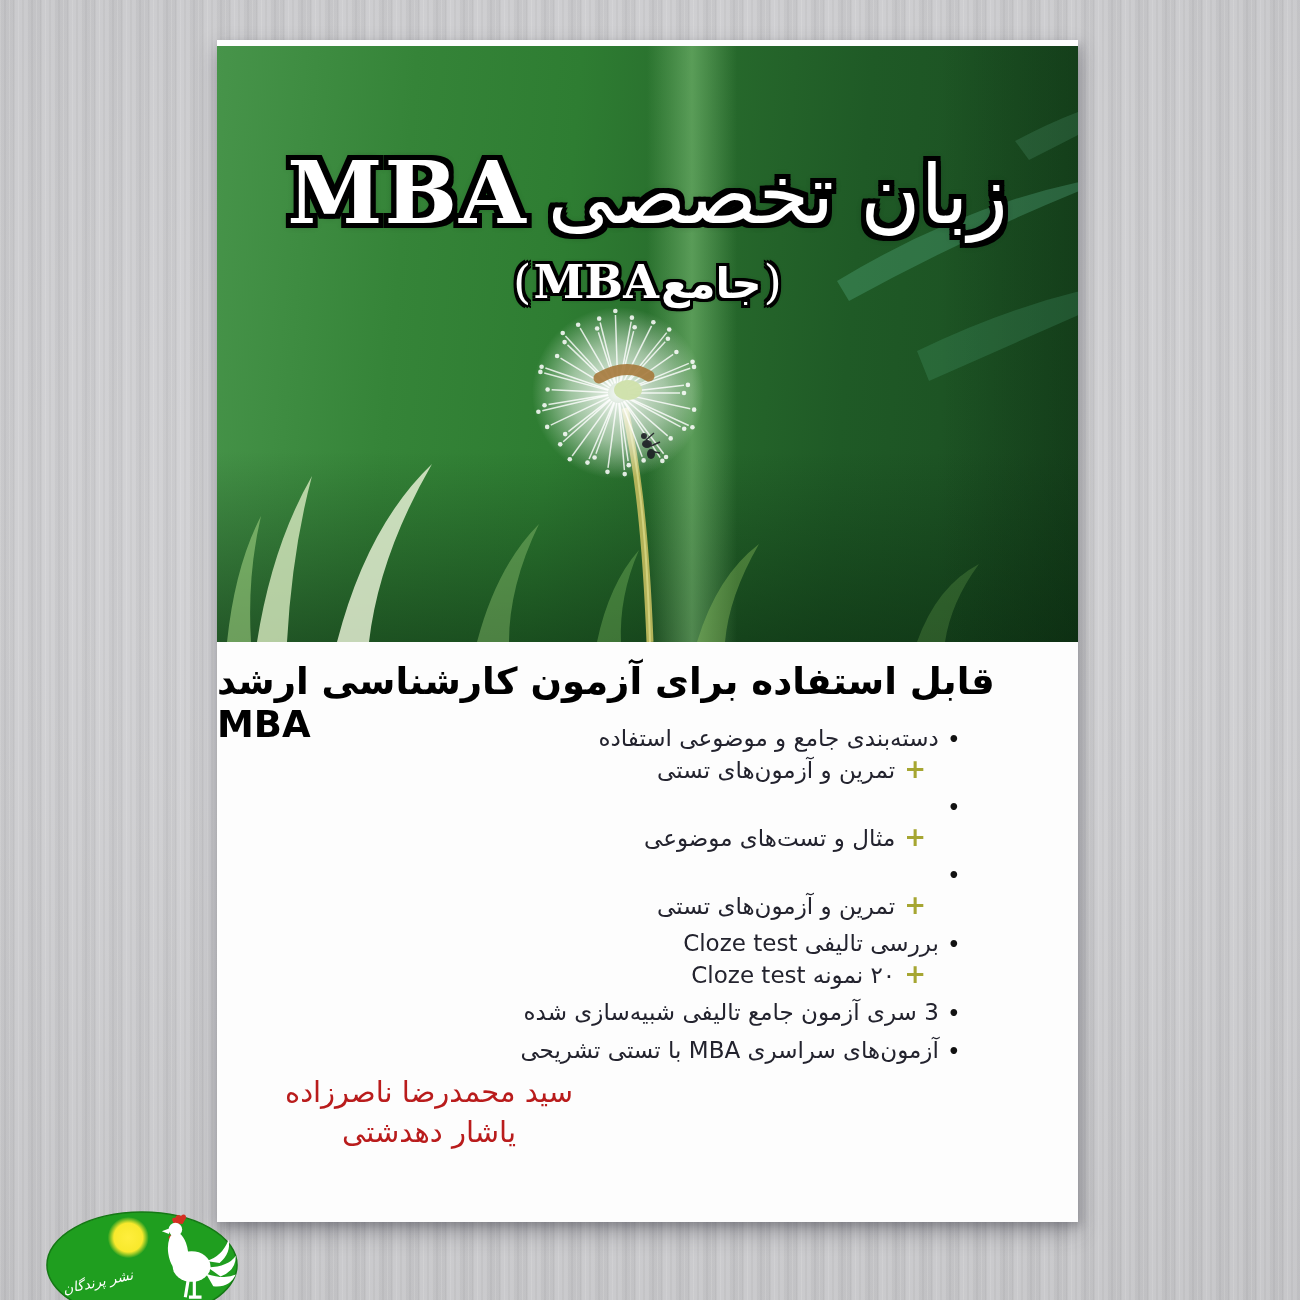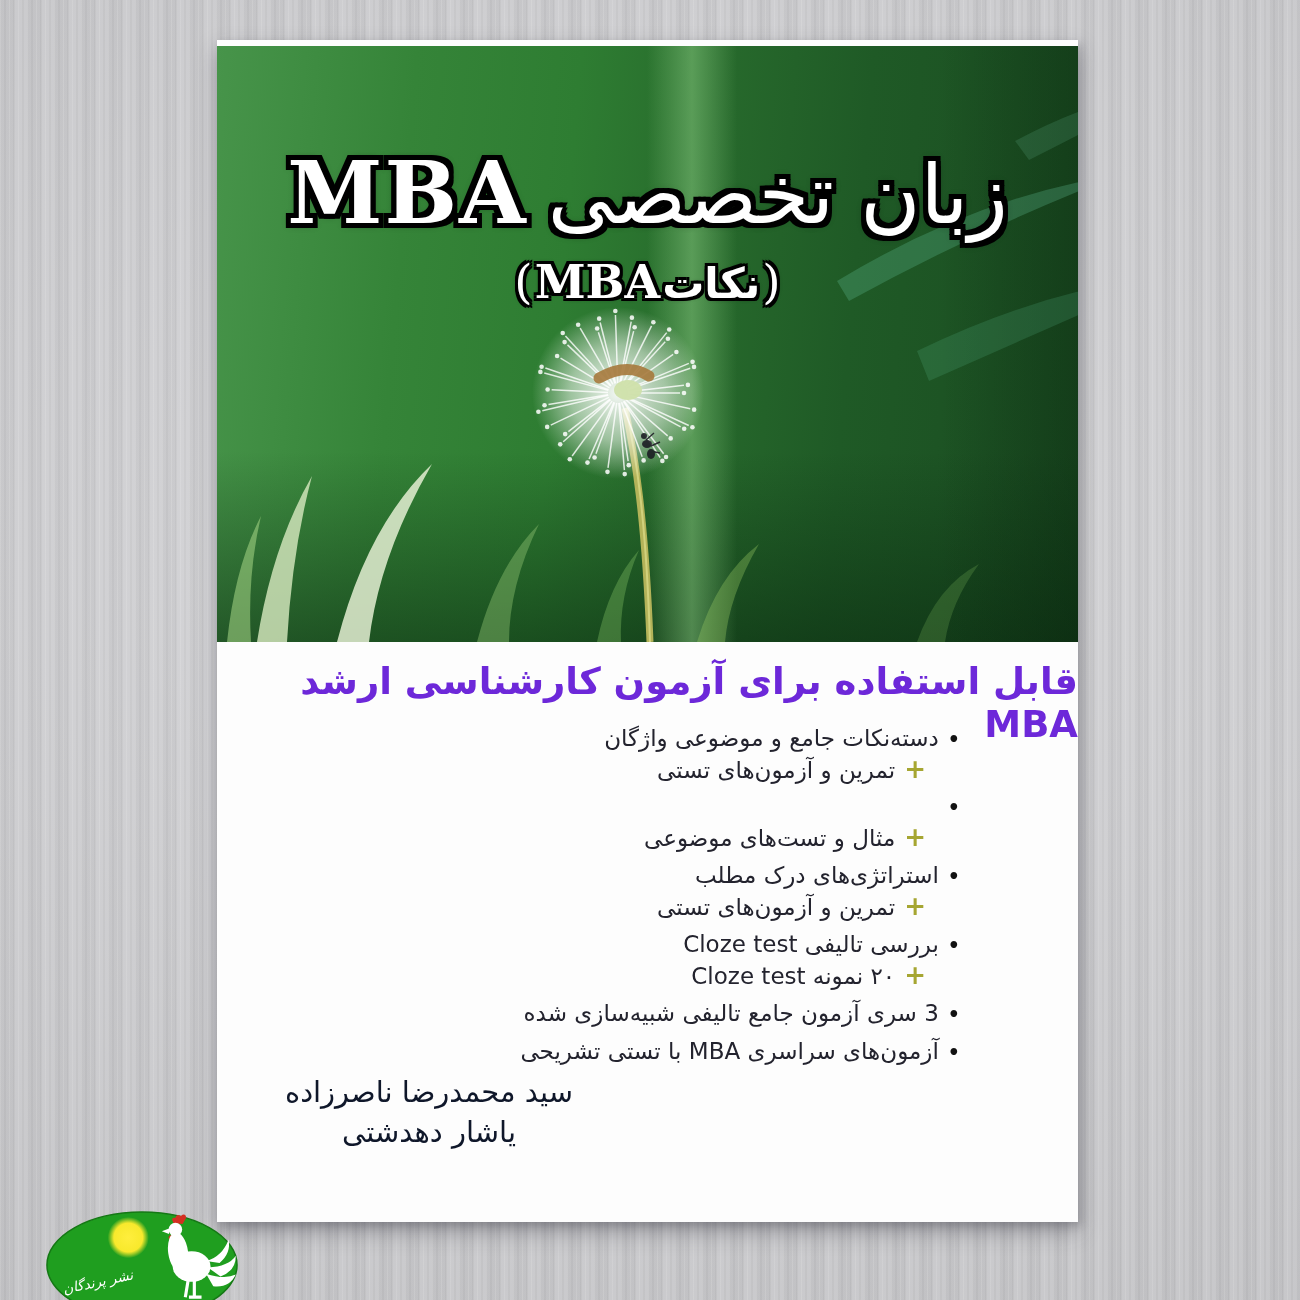--- a/index.html
+++ b/index.html
@@ -41,35 +41,35 @@
     color:#fff;
     text-shadow:-3px -3px 0 #000,3px -3px 0 #000,-3px 3px 0 #000,3px 3px 0 #000,
                 -3px 0 0 #000,3px 0 0 #000,0 -3px 0 #000,0 3px 0 #000,0 0 5px rgba(0,0,0,.8);
   }
   .paren-row .pp{font-family:"DejaVu Serif",serif;font-size:47px;line-height:1;}
   .paren-fa{font-size:42px;font-weight:bold;line-height:1;}
   .paren-en{font-family:"DejaVu Serif",serif;font-size:46px;font-weight:600;line-height:1;}
   
   .tagline{
     position:absolute;top:620px;left:0;width:100%;
-    direction:rtl;text-align:right;
-    font-size:37px;font-weight:bold;color:#6d28d9;letter-spacing:0;
+    direction:rtl;text-align:left;
+    font-size:37px;font-weight:bold;color:#000000;letter-spacing:0;
   }
   .features{
     position:absolute;top:676px;right:118px;width:480px;direction:rtl;
   }
   .feature{display:flex;align-items:baseline;gap:9px;margin-top:8px;
     font-size:23px;line-height:29px;color:#23232e;}
   .feature.sub{margin-top:2px;padding-right:34px;}
   .feature .marker{flex:0 0 auto;font-weight:bold;}
   .feature.main .marker{font-size:19px;color:#111;}
   .feature.sub .marker{font-size:26px;color:#a6a632;line-height:1;}
   .authors{
     position:absolute;top:1032px;left:62px;width:300px;text-align:center;
-    color:#0f172a;font-size:29px;line-height:40px;direction:rtl;
+    color:#b91c1c;font-size:29px;line-height:40px;direction:rtl;
   }
   
   .logo{position:absolute;left:44px;top:1210px;width:196px;height:110px;}
 </style>
 </head>
 <body>
 
 <div class="book">
 
   <div class="photo">
@@ -198,46 +198,45 @@
       </g>
     </svg>
 
     <div class="title-row">
       <span class="title-fa">زبان تخصصی</span>
       <span class="title-en">MBA</span>
     </div>
     <div class="paren-row">
       <span class="pp">(</span>
       <span class="paren-en">MBA</span>
-      <span class="paren-fa">نکات</span>
+      <span class="paren-fa">جامع</span>
       <span class="pp">)</span>
     </div>
   </div>
 
   <div class="tagline">قابل استفاده برای آزمون کارشناسی ارشد MBA</div>
 
   <div class="features" id="features">
       <div class="feature main">
         <span class="marker">•</span>
-        <span>دسته‌نکات جامع و موضوعی واژگان</span>
+        <span>دسته‌بندی جامع و موضوعی استفاده</span>
       </div>
       <div class="feature sub">
         <span class="marker">+</span>
         <span>تمرین و آزمون‌های تستی</span>
       </div>
       <div class="feature main">
         <span class="marker">•</span>
       </div>
       <div class="feature sub">
         <span class="marker">+</span>
         <span>مثال و تست‌های موضوعی</span>
       </div>
       <div class="feature main">
         <span class="marker">•</span>
-        <span>استراتژی‌های درک مطلب</span>
       </div>
       <div class="feature sub">
         <span class="marker">+</span>
         <span>تمرین و آزمون‌های تستی</span>
       </div>
       <div class="feature main">
         <span class="marker">•</span>
         <span>بررسی تالیفی Cloze test</span>
       </div>
       <div class="feature sub">

